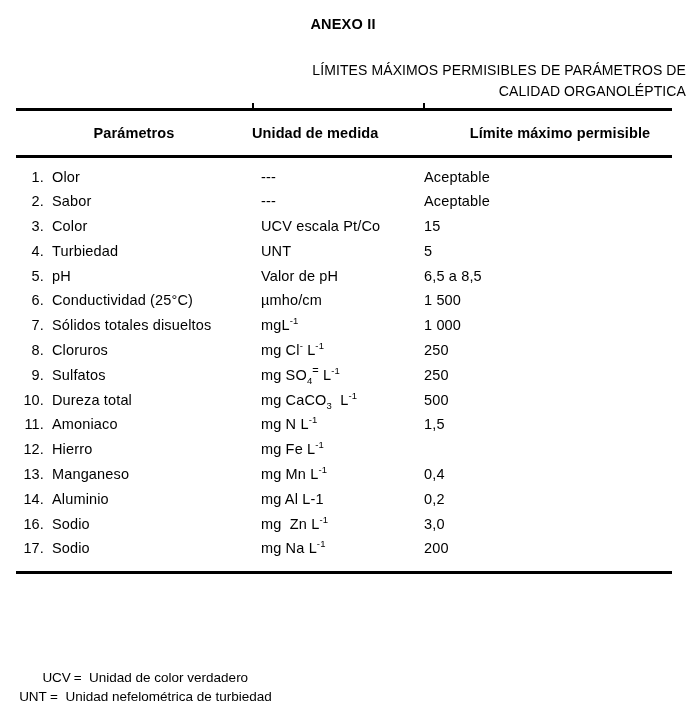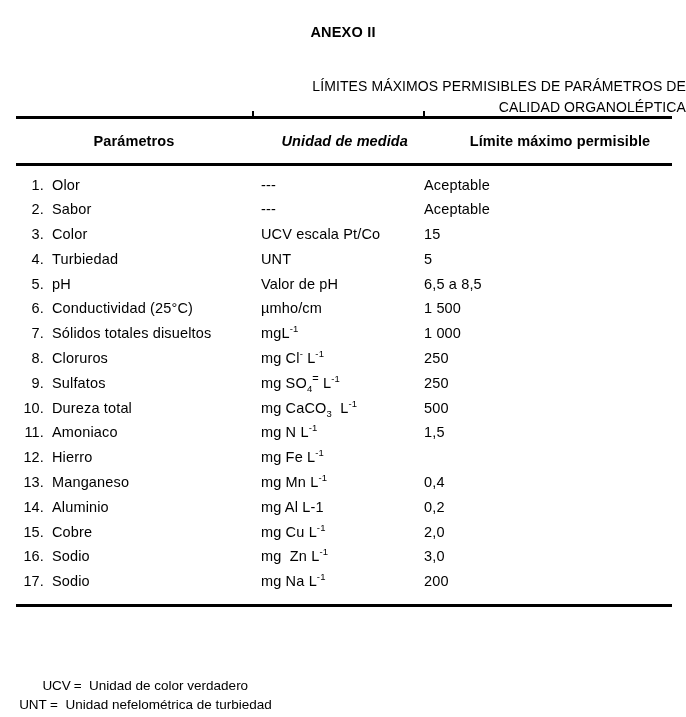--- a/index.html
+++ b/index.html
@@ -21,21 +21,21 @@
     height: 717px;
     box-sizing: border-box;
   }
 
   
   .doc-title {
     text-align: center;
     font-weight: bold;
     font-size: 14.5px;
     letter-spacing: 0.2px;
-    margin: 16px;
+    margin: 8px;
     padding-top: 8px;
   }
   .doc-subtitle {
     text-align: right;
     font-weight: normal;
     font-size: 14px;
     line-height: 21px;
     letter-spacing: 0.1px;
     margin: 0;
     padding-top: 20px;
@@ -74,21 +74,21 @@
   }
   .thead .th {
     position: absolute;
     font-weight: bold;
     font-size: 14.5px;
     top: 14px;
     letter-spacing: 0.1px;
     white-space: nowrap;
   }
   .th-param  { left: 0px;   width: 236px; text-align: center; }
-  .th-unit   { left: 220px; width: 172px; text-align: right; font-style: italic; }
+  .th-unit   { left: 236px; width: 172px; text-align: left; }
   .th-limit  { left: 420px; width: 248px; text-align: center; }
 
   
   .tbody {
     padding-top: 9px;
     padding-bottom: 8px;
   }
   .row {
     position: relative;
     height: 24.8px;
@@ -248,26 +248,20 @@
           <div class="cell c-unit">mg Mn L<sup>-1</sup></div>
           <div class="cell c-limit">0,4</div>
         </div>
         <div class="row">
           <div class="cell c-num">14.</div>
           <div class="cell c-param">Aluminio</div>
           <div class="cell c-unit">mg Al L-1</div>
           <div class="cell c-limit">0,2</div>
         </div>
         <div class="row">
-          <div class="cell c-num">15.</div>
-          <div class="cell c-param">Cobre</div>
-          <div class="cell c-unit">mg Cu L<sup>-1</sup></div>
-          <div class="cell c-limit">2,0</div>
-        </div>
-        <div class="row">
           <div class="cell c-num">16.</div>
           <div class="cell c-param">Sodio</div>
           <div class="cell c-unit">mg&nbsp; Zn L<sup>-1</sup></div>
           <div class="cell c-limit">3,0</div>
         </div>
         <div class="row">
           <div class="cell c-num">17.</div>
           <div class="cell c-param">Sodio</div>
           <div class="cell c-unit">mg Na L<sup>-1</sup></div>
           <div class="cell c-limit">200</div>

